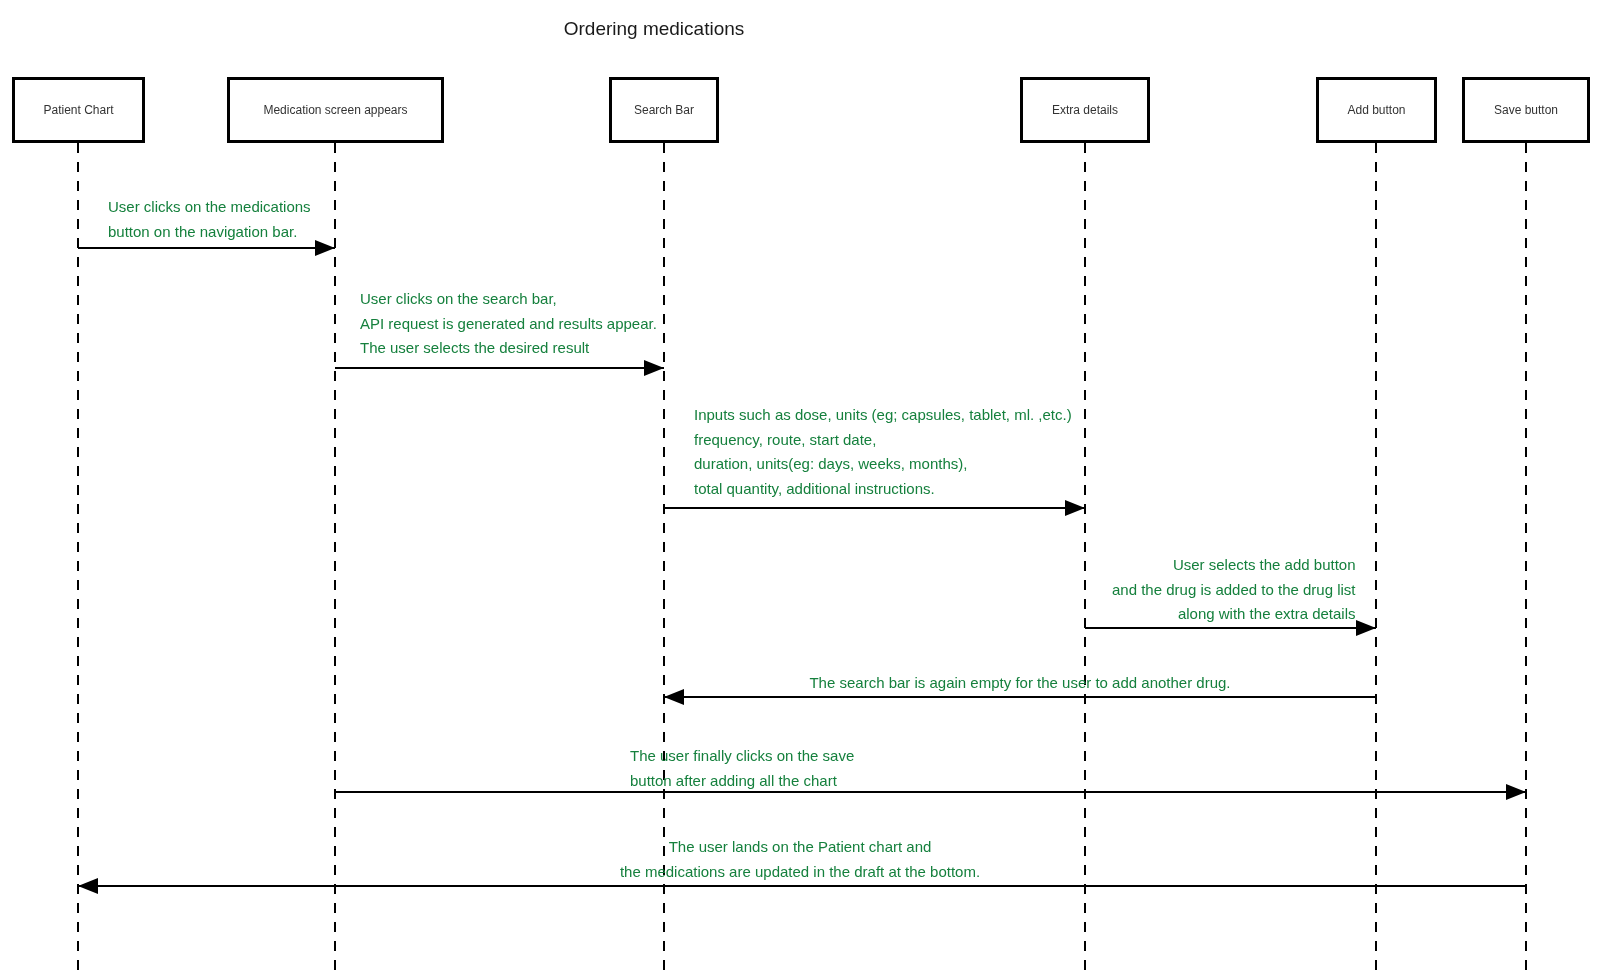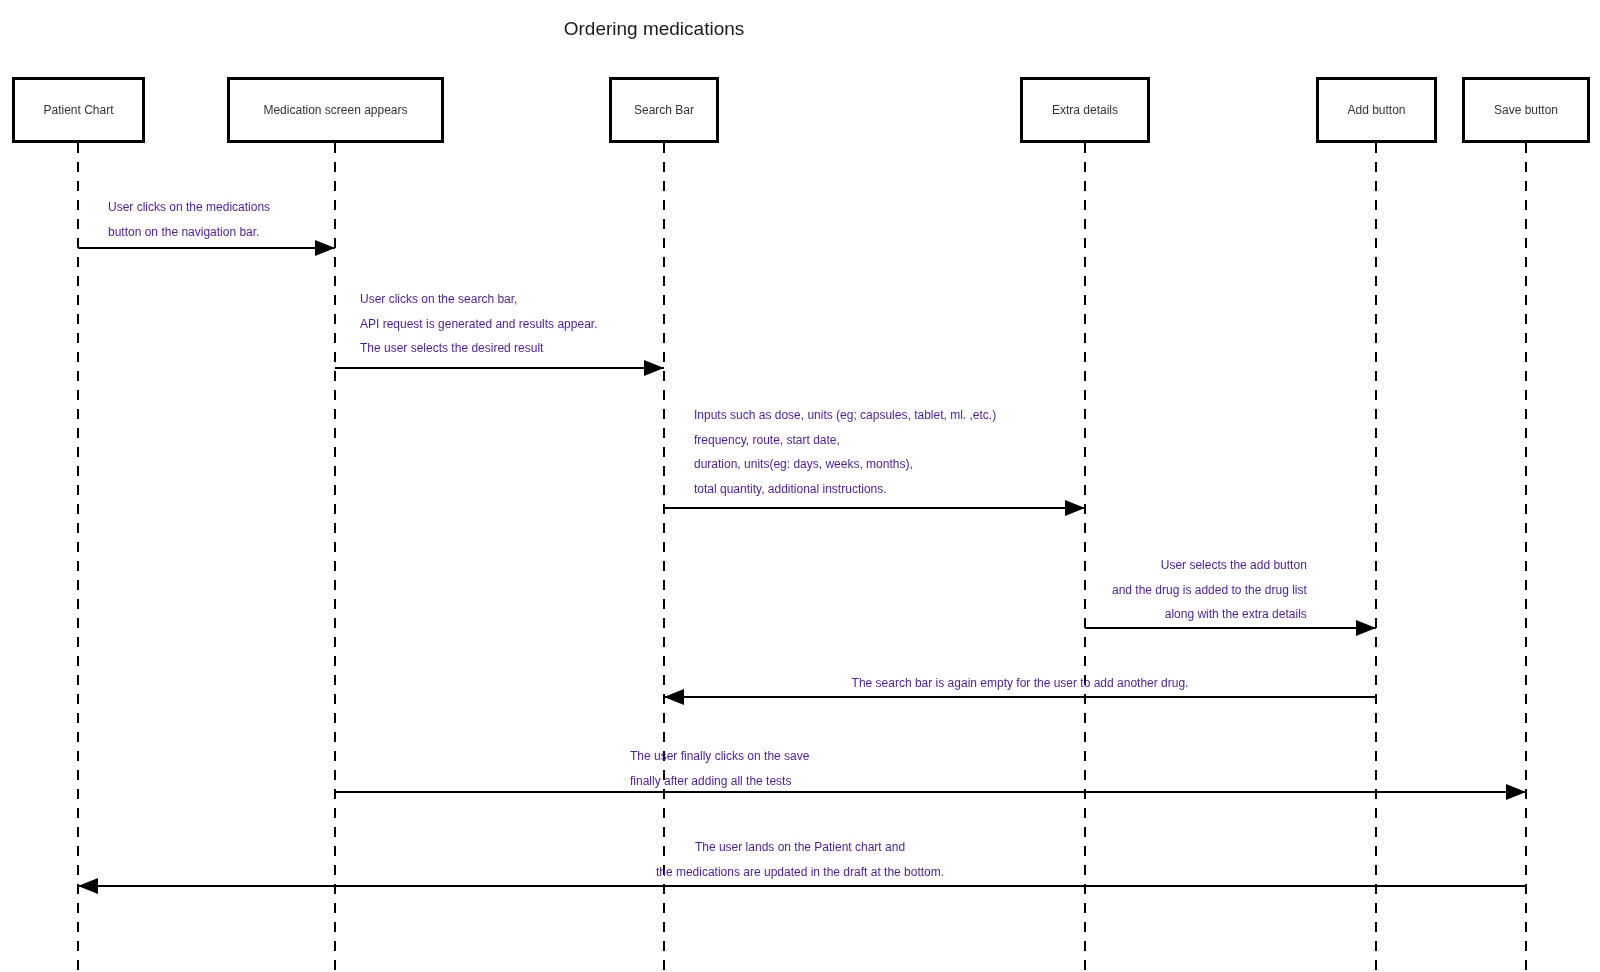--- a/index.html
+++ b/index.html
@@ -81,23 +81,23 @@
     position: absolute;
     width: 0;
     height: 0;
     border-top: 8px solid transparent;
     border-bottom: 8px solid transparent;
     border-right: 20px solid #000000;
     z-index: 2;
   }
   .msg-label {
     position: absolute;
-    font-size: 12px;
+    font-size: 15px;
     line-height: 24.5px;
-    color: #4c1d95;
+    color: #15803d;
     white-space: nowrap;
     z-index: 2;
   }
   .msg-label span { display: block; }
 
   
   .m1-line  { left: 78px;  top: 247px; width: 257px; }
   .m1-head  { left: 315px; top: 240px; }
   .m1-label { left: 108px; top: 195px; }
   
@@ -191,21 +191,21 @@
   <div class="head-right m4-head"></div>
 
   <div class="msg-label m5-label">
     <span>The search bar is again empty for the user to add another drug.</span>
   </div>
   <div class="msg-line m5-line"></div>
   <div class="head-left m5-head"></div>
 
   <div class="msg-label m6-label">
     <span>The user finally clicks on the save</span>
-    <span>finally after adding all the tests</span>
+    <span>button after adding all the chart</span>
   </div>
   <div class="msg-line m6-line"></div>
   <div class="head-right m6-head"></div>
 
   <div class="msg-label m7-label">
     <span>The user lands on the Patient chart and</span>
     <span>the medications are updated in the draft at the bottom.</span>
   </div>
   <div class="msg-line m7-line"></div>
   <div class="head-left m7-head"></div>

